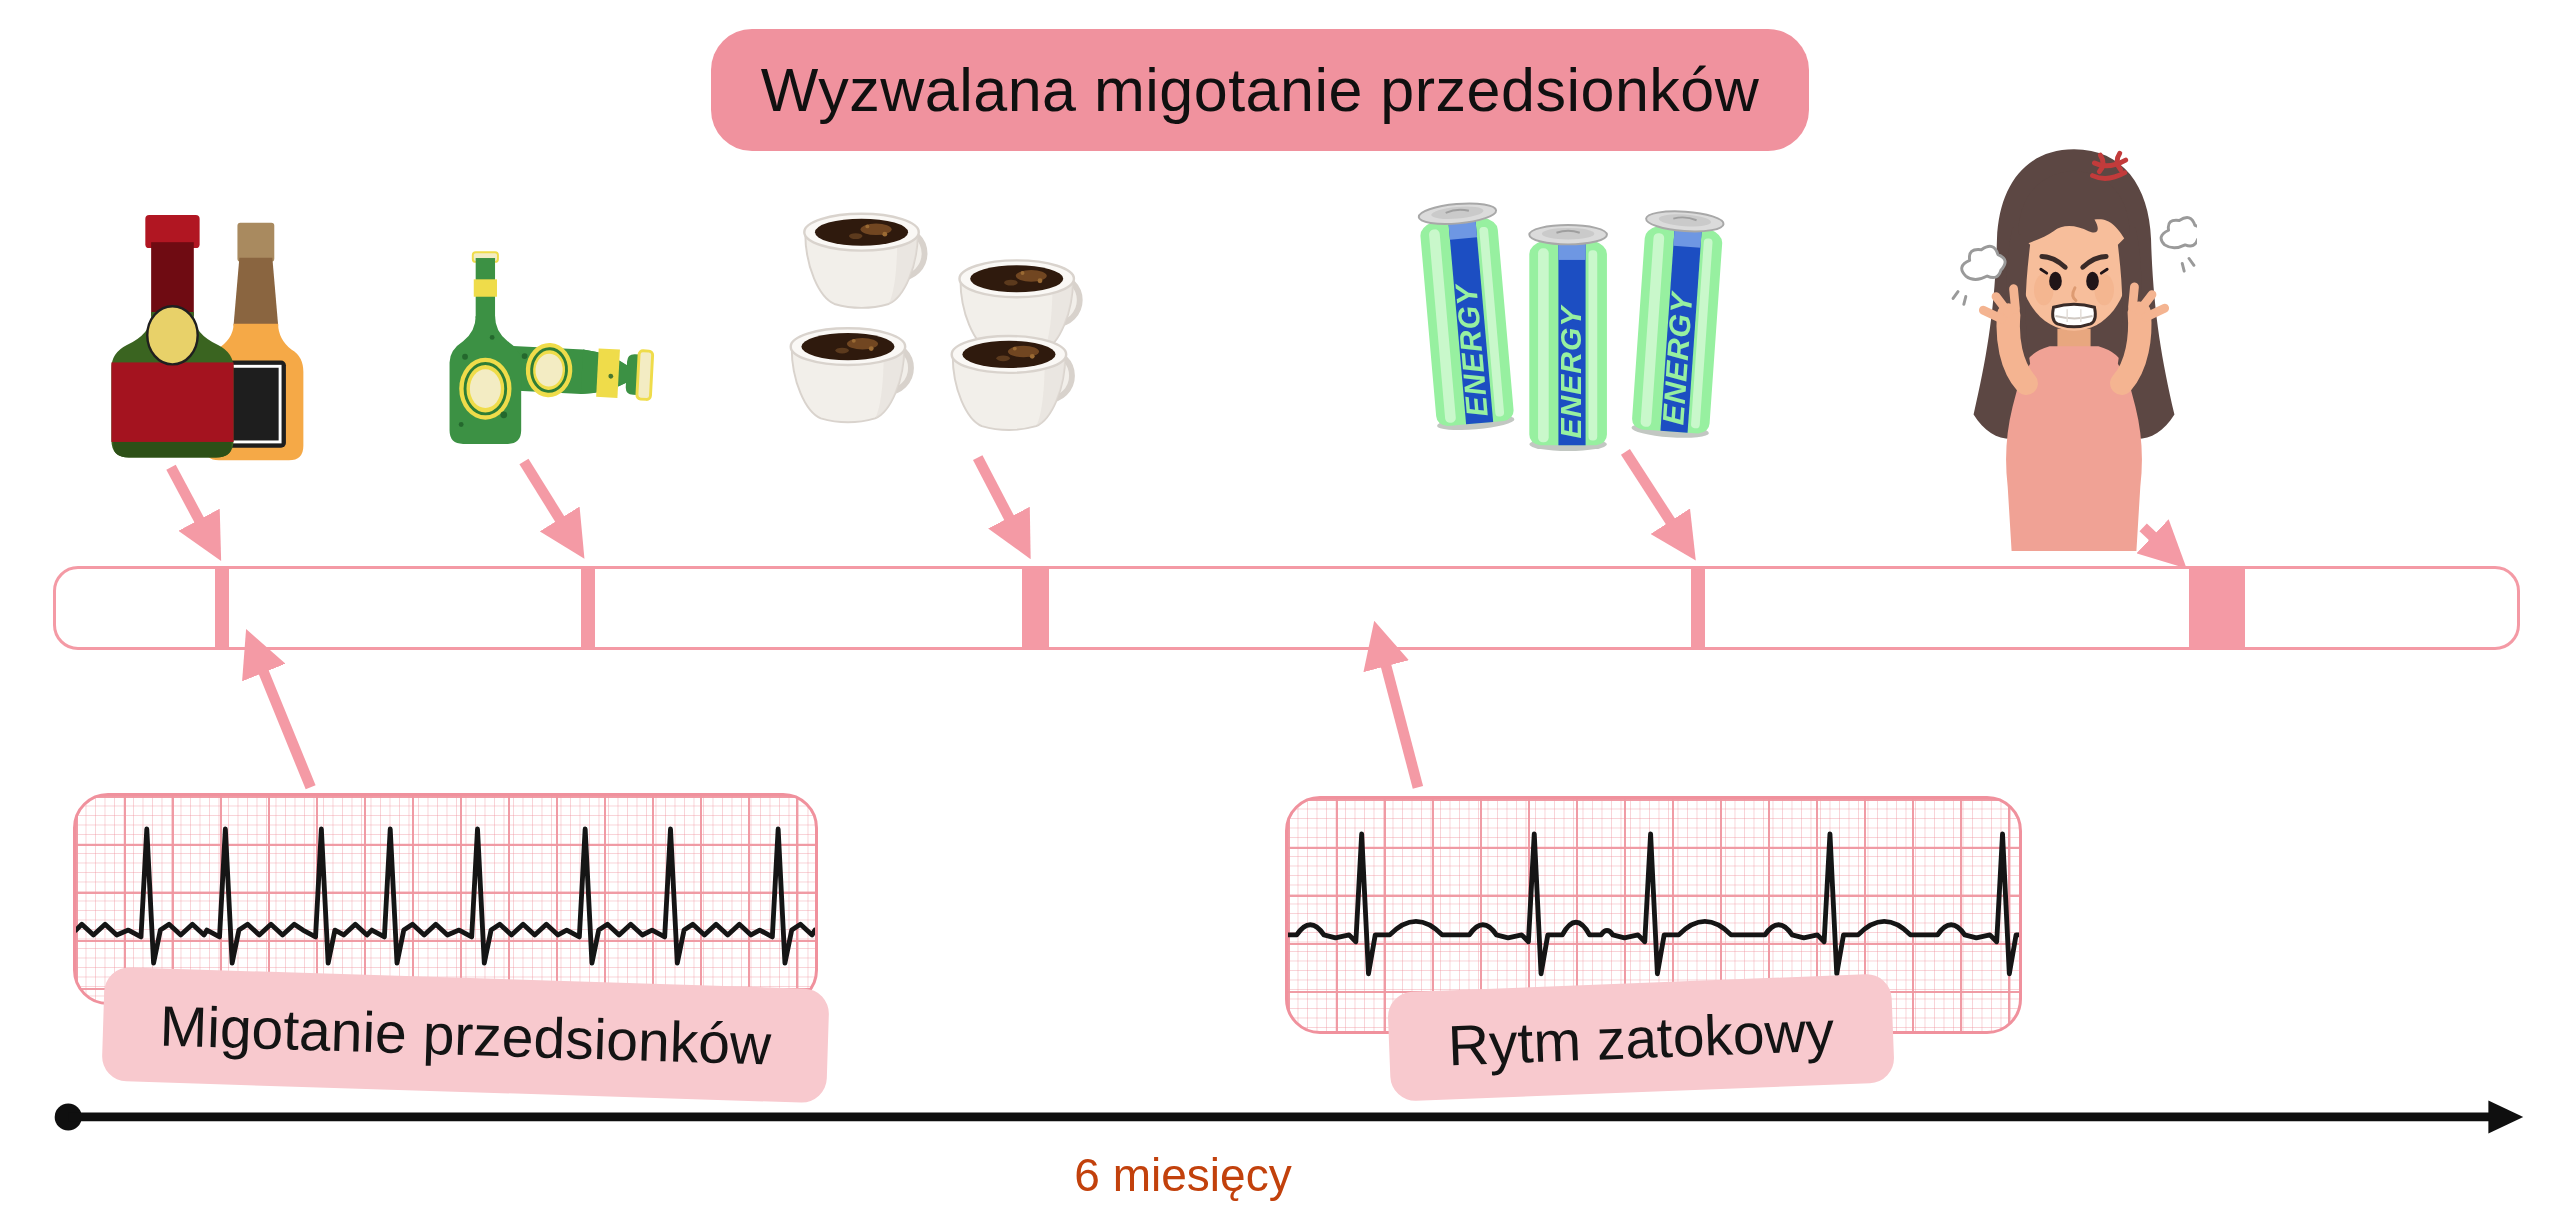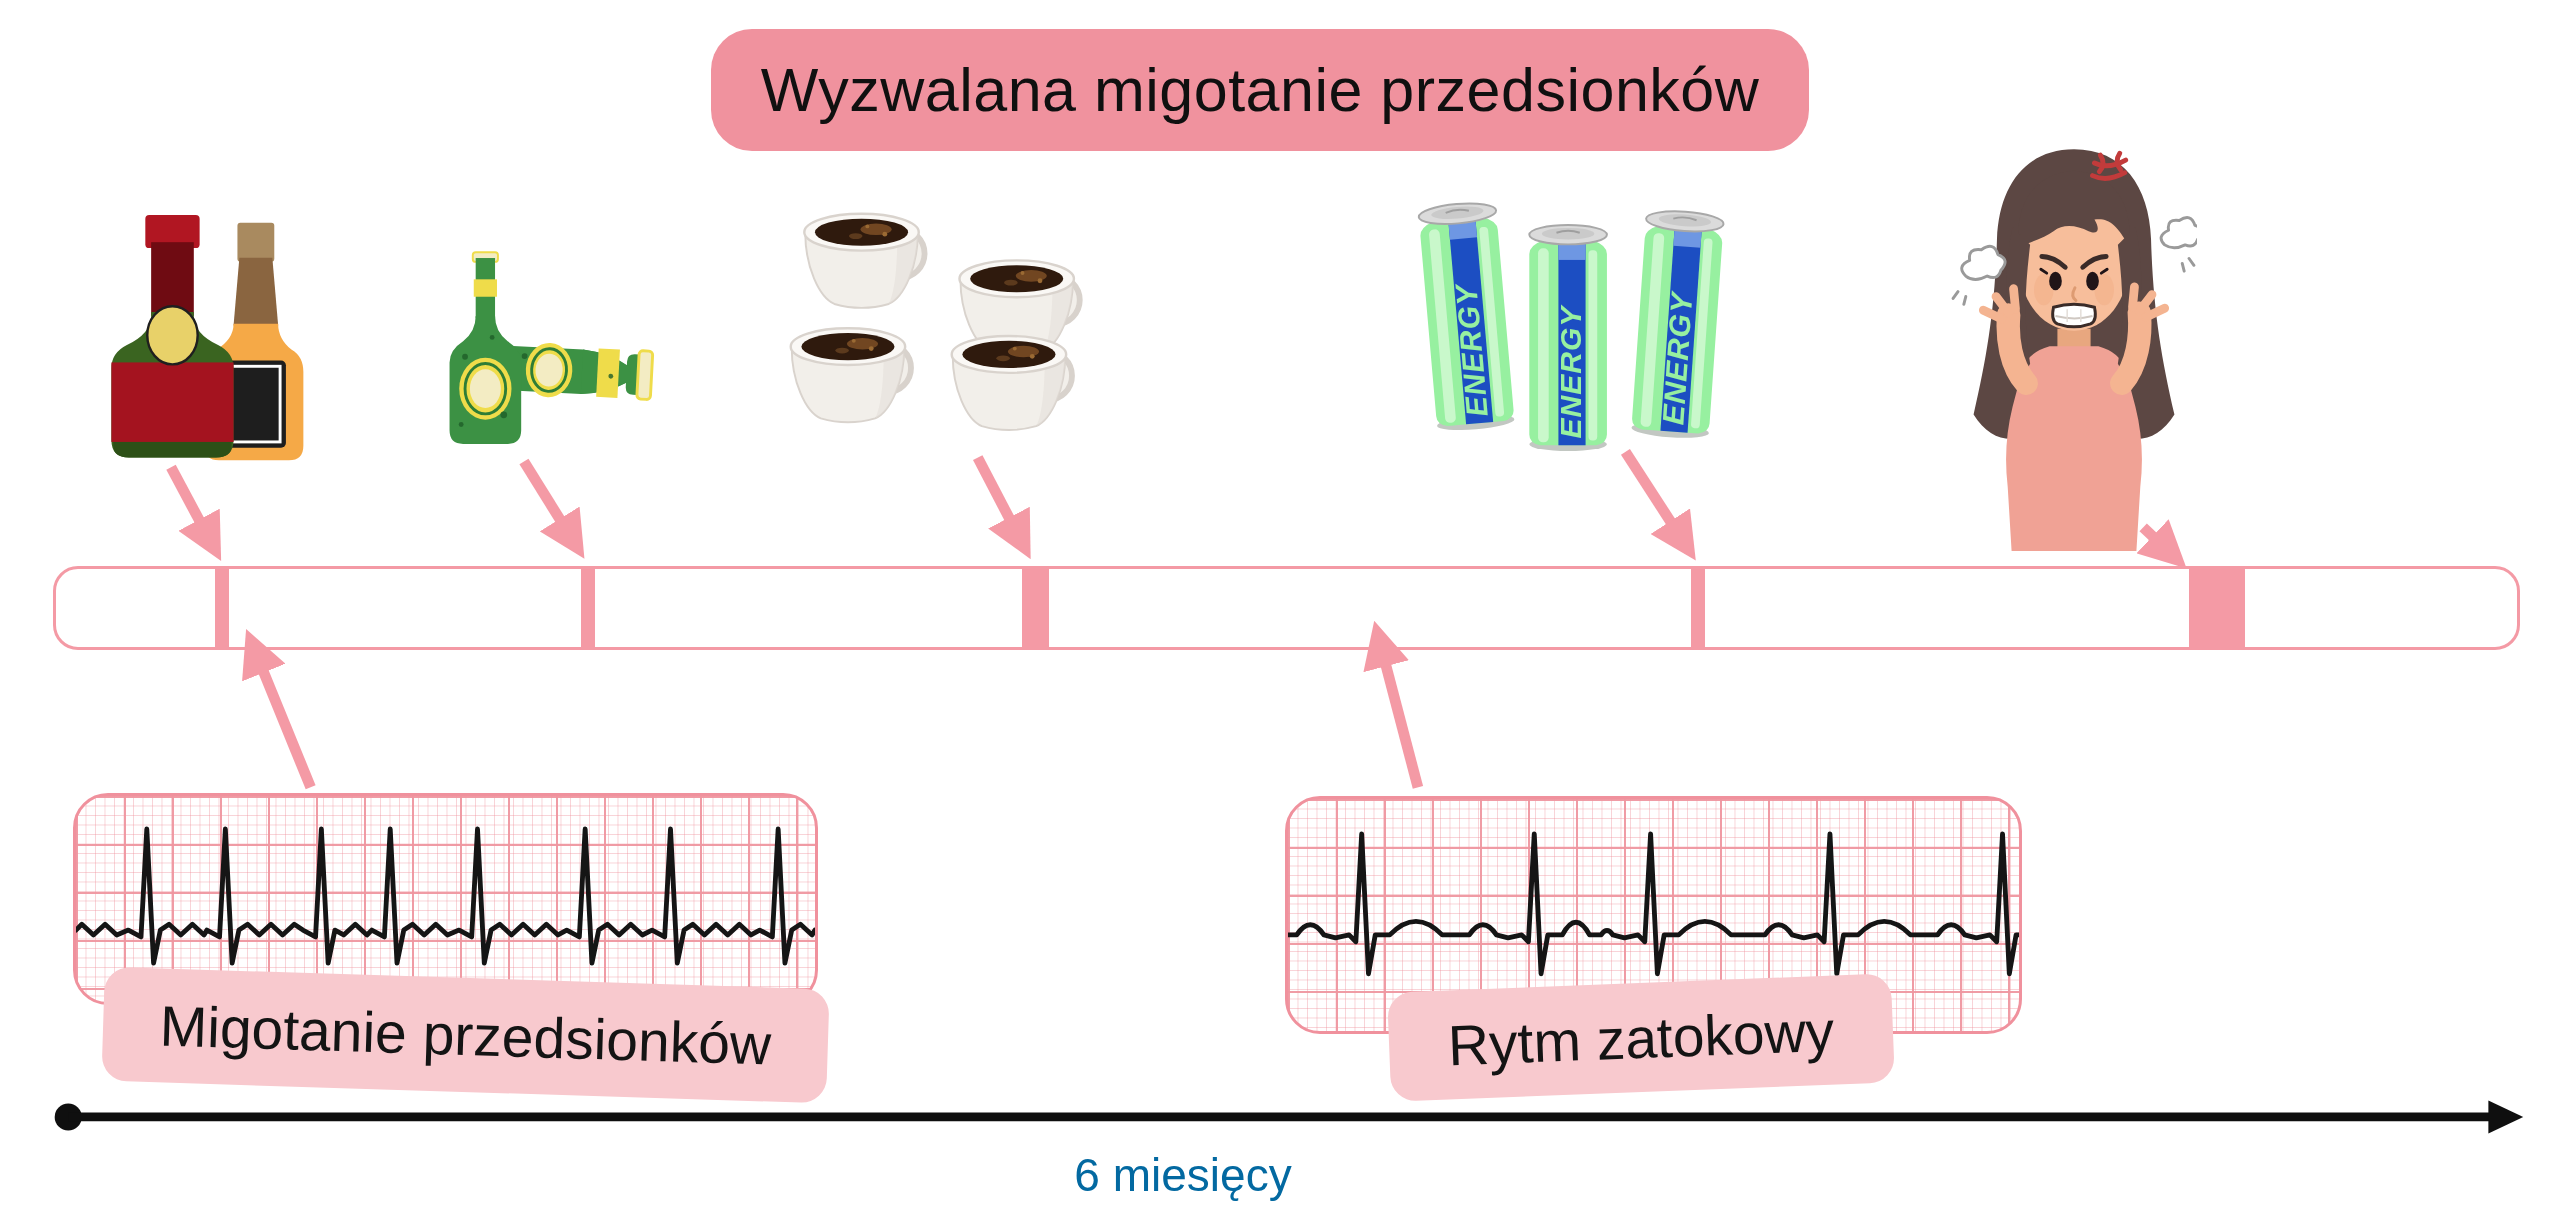--- a/index.html
+++ b/index.html
@@ -47,21 +47,21 @@
   .rhythm-label{
     position:absolute;background:var(--label-pink,#F8C9CE);border-radius:25px;
     display:flex;align-items:center;justify-content:center;
     font-size:57px;color:#141414;white-space:nowrap;z-index:20;
   }
   #label-afib{left:103px;top:978px;width:725px;height:114px;transform:rotate(1.8deg);}
   #label-sinus{left:1389px;top:983px;width:504px;height:109px;transform:rotate(-2.2deg);}
 
   .axis-caption{
     position:absolute;left:1047px;top:1148px;width:272px;text-align:center;
-    font-size:46px;color:#0369a1;z-index:20;white-space:nowrap;
+    font-size:46px;color:#c2410c;z-index:20;white-space:nowrap;
   }
 </style>
 </head>
 <body>
 
 <div id="canvas">
 
   <div class="title-box">Wyzwalana migotanie przedsionków</div>
 
   <div class="icon-box" id="alcohol-box">

